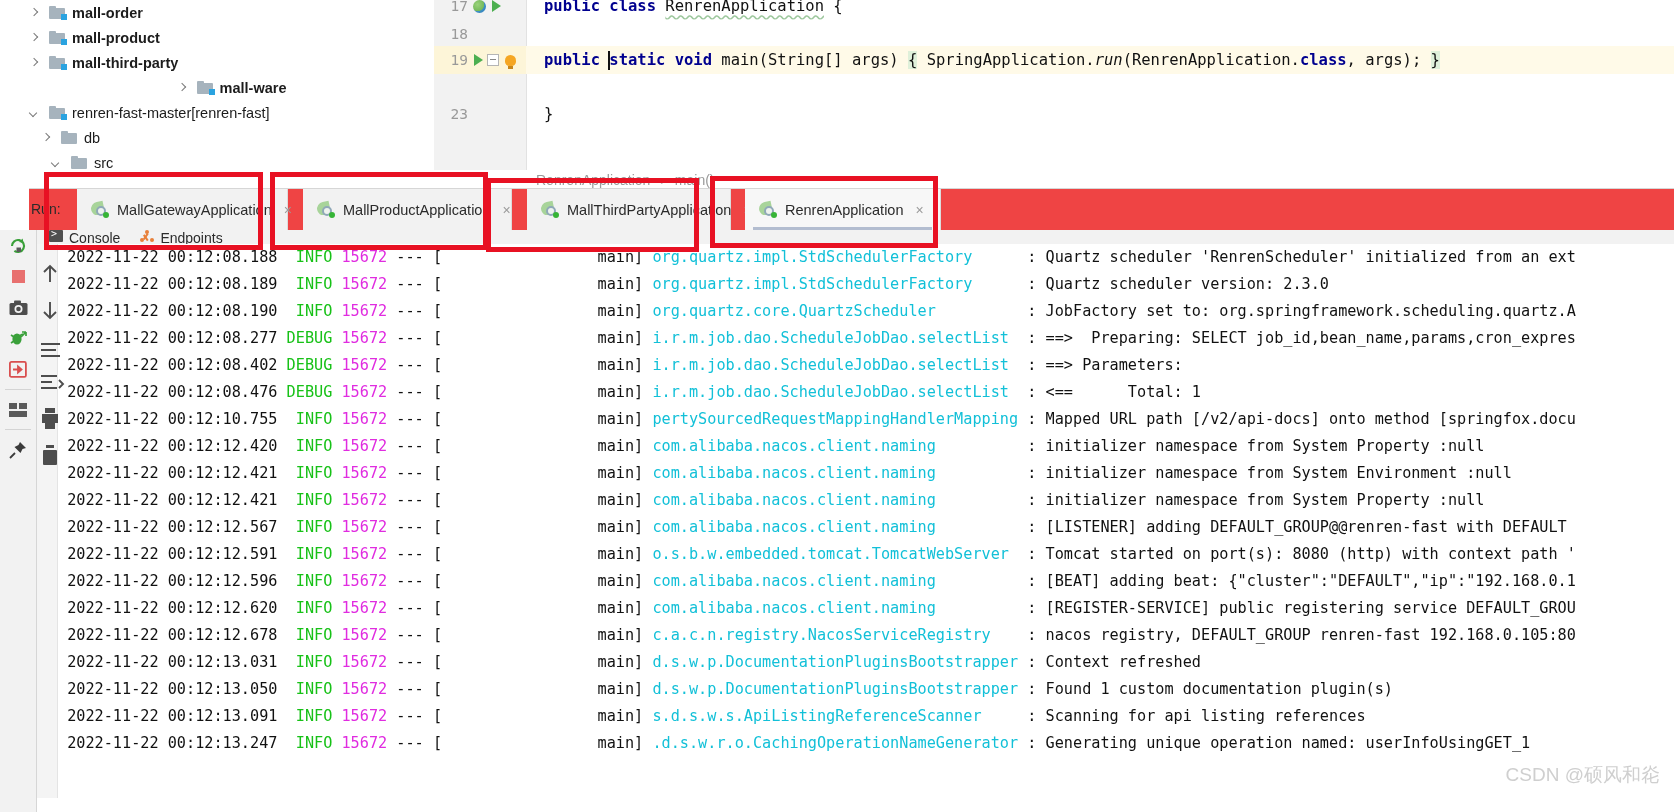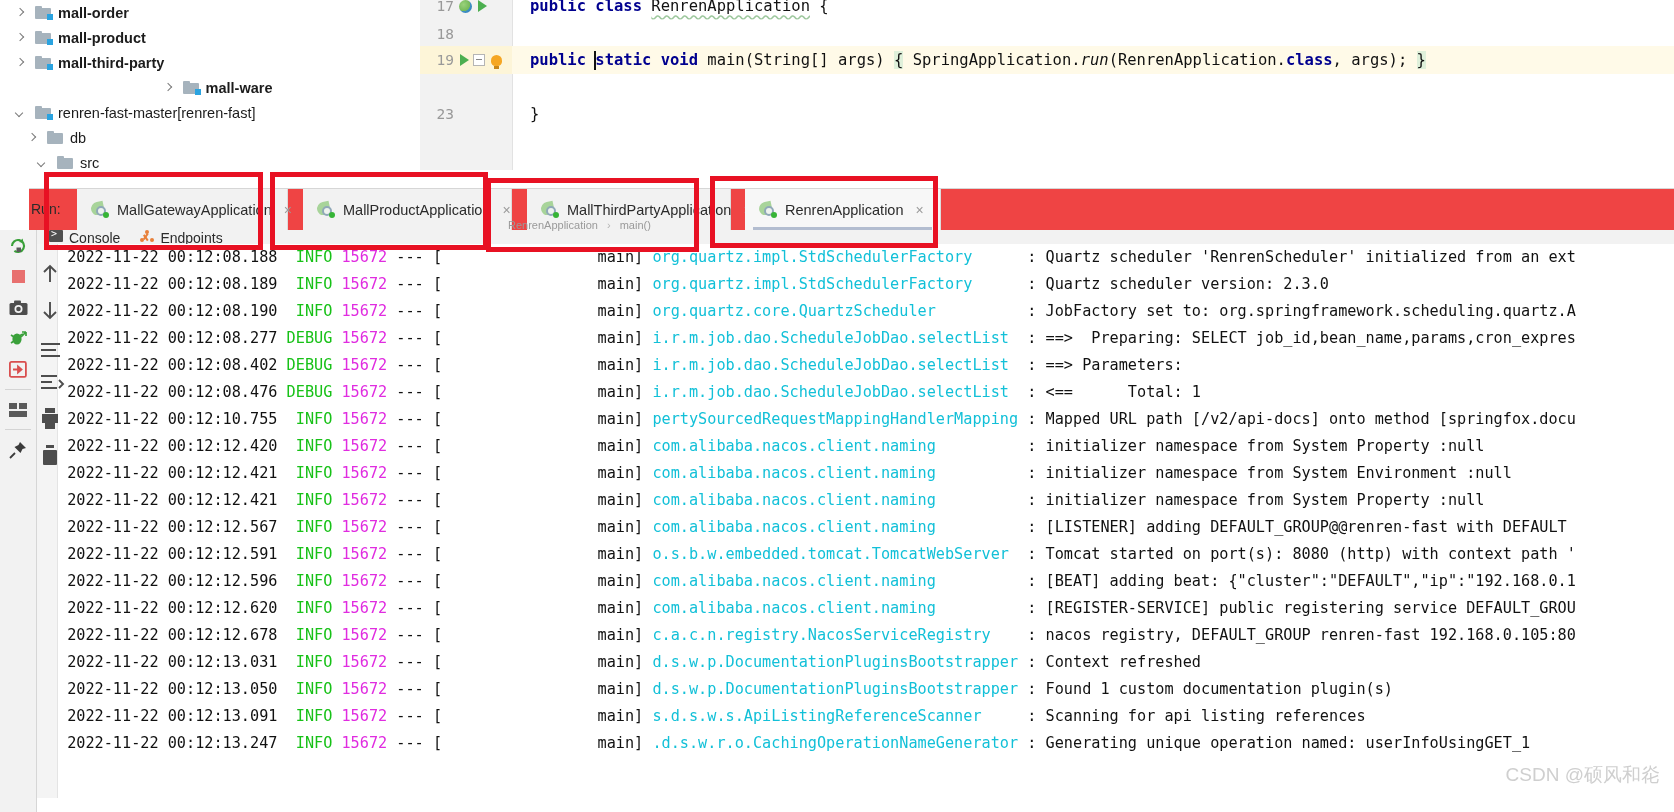--- a/index.html
+++ b/index.html
@@ -11,21 +11,21 @@
     width: 1674px;
     height: 812px;
     overflow: hidden;
     font-family: "Liberation Sans", sans-serif;
     position: relative;
   }
 
   
   .top-region {
     position: absolute;
-    left: 2px; top: 0;
+    left: 16px; top: 0;
     width: 1468px;
     height: 170px;
     background: #ffffff;
   }
 
   
   .project-tree {
     position: absolute;
     left: 0; top: 0;
     width: 418px;
@@ -207,28 +207,27 @@
     width: 2px;
     height: 19px;
     background: #111;
     vertical-align: -4px;
     margin: 0 -1px;
   }
 
   
   .breadcrumb {
     position: absolute;
-    left: 508px;
+    left: 536px;
     top: 172px;
-    font-size: 11px;
+    font-size: 14px;
     color: #9a9a9a;
     font-family: "Liberation Sans", sans-serif;
     white-space: nowrap;
     z-index: 3;
-    margin-top: 47px;
   }
   .breadcrumb .sep { margin: 0 6px; color: #b4b4b4; }
 
   
   .runbar {
     position: absolute;
     left: 0; top: 188px;
     width: 1674px;
     height: 42px;
     background: #ef4444;

